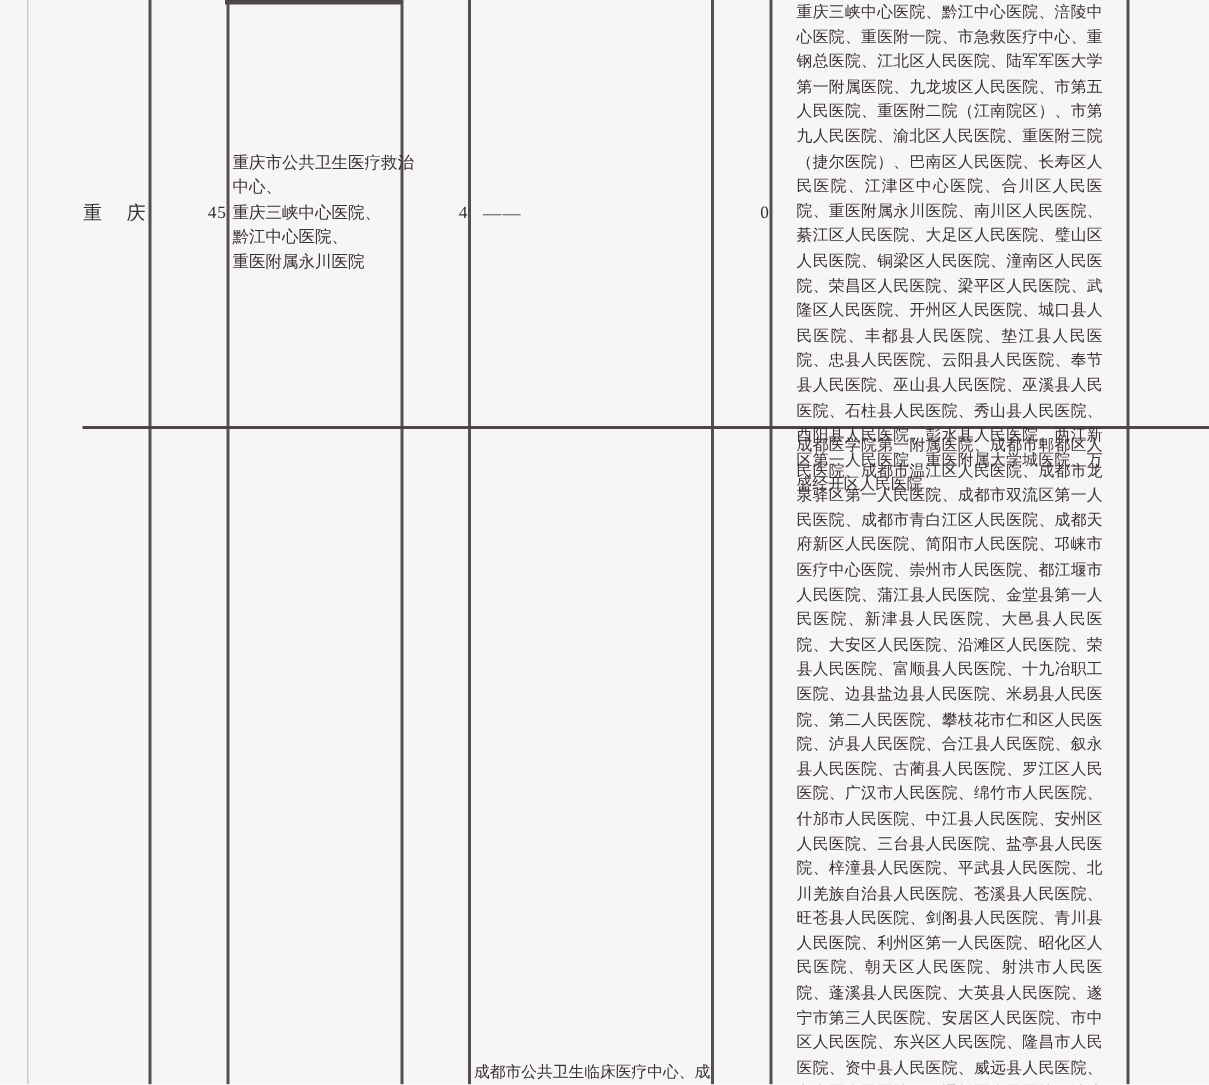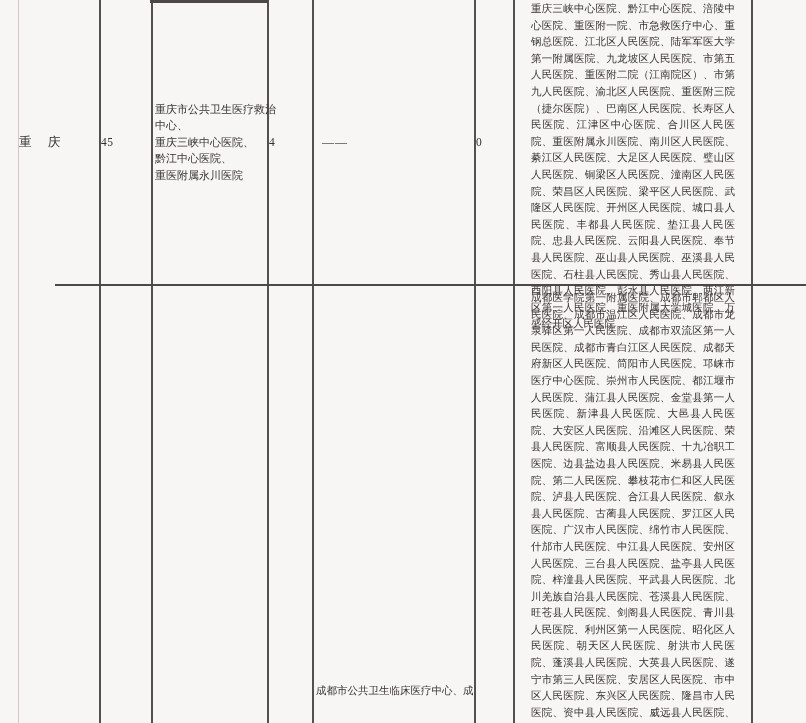--- a/index.html
+++ b/index.html
@@ -31,21 +31,21 @@
   .hline {
     position: absolute;
     height: 2px;
     background: #4c4848;
   }
   
   .cell {
     position: absolute;
     display: flex;
     align-items: center;
-    justify-content: flex-start;
+    justify-content: flex-end;
     font-size: 12px;
     color: #333030;
   }
   .cell.num {
     font-size: 11.5px;
     letter-spacing: 0.5px;
   }
   .cell.left {
     justify-content: flex-start;
   }
@@ -126,15 +126,15 @@
 
   <div class="cell num" style="left:476px; top:0; width:37px; height:284px;">
     <span>0</span>
   </div>
 
   <div class="long-list" style="left:515px; top:1px; width:236px;">重庆三峡中心医院、黔江中心医院、涪陵中心医院、重医附一院、市急救医疗中心、重钢总医院、江北区人民医院、陆军军医大学第一附属医院、九龙坡区人民医院、市第五人民医院、重医附二院（江南院区）、市第九人民医院、渝北区人民医院、重医附三院（捷尔医院）、巴南区人民医院、长寿区人民医院、江津区中心医院、合川区人民医院、重医附属永川医院、南川区人民医院、綦江区人民医院、大足区人民医院、璧山区人民医院、铜梁区人民医院、潼南区人民医院、荣昌区人民医院、梁平区人民医院、武隆区人民医院、开州区人民医院、城口县人民医院、丰都县人民医院、垫江县人民医院、忠县人民医院、云阳县人民医院、奉节县人民医院、巫山县人民医院、巫溪县人民医院、石柱县人民医院、秀山县人民医院、酉阳县人民医院、彭水县人民医院、两江新区第一人民医院、重医附属大学城医院、万盛经开区人民医院</div>
 
 
   <div class="long-list" style="left:515px; top:290px; width:236px;">成都医学院第一附属医院、成都市郫都区人民医院、成都市温江区人民医院、成都市龙泉驿区第一人民医院、成都市双流区第一人民医院、成都市青白江区人民医院、成都天府新区人民医院、简阳市人民医院、邛崃市医疗中心医院、崇州市人民医院、都江堰市人民医院、蒲江县人民医院、金堂县第一人民医院、新津县人民医院、大邑县人民医院、大安区人民医院、沿滩区人民医院、荣县人民医院、富顺县人民医院、十九冶职工医院、边县盐边县人民医院、米易县人民医院、第二人民医院、攀枝花市仁和区人民医院、泸县人民医院、合江县人民医院、叙永县人民医院、古蔺县人民医院、罗江区人民医院、广汉市人民医院、绵竹市人民医院、什邡市人民医院、中江县人民医院、安州区人民医院、三台县人民医院、盐亭县人民医院、梓潼县人民医院、平武县人民医院、北川羌族自治县人民医院、苍溪县人民医院、旺苍县人民医院、剑阁县人民医院、青川县人民医院、利州区第一人民医院、昭化区人民医院、朝天区人民医院、射洪市人民医院、蓬溪县人民医院、大英县人民医院、遂宁市第三人民医院、安居区人民医院、市中区人民医院、东兴区人民医院、隆昌市人民医院、资中县人民医院、威远县人民医院、市中区人民医院、五通桥区人民医院、沙湾区人民医院、金口河区人民医院、峨眉山市人民医院、犍为县人民医院、夹江县人民医院、井研县人民医院、沐川县人民医院、峨</div>
 
-  <div class="partial-line" style="left:316px; top:684px; width:158px;font-family:Liberation Mono, monospace;">成都市公共卫生临床医疗中心、成</div>
+  <div class="partial-line" style="left:316px; top:708px; width:158px;font-family:Liberation Mono, monospace;">成都市公共卫生临床医疗中心、成</div>
 
 </div>
 
 </body></html>

